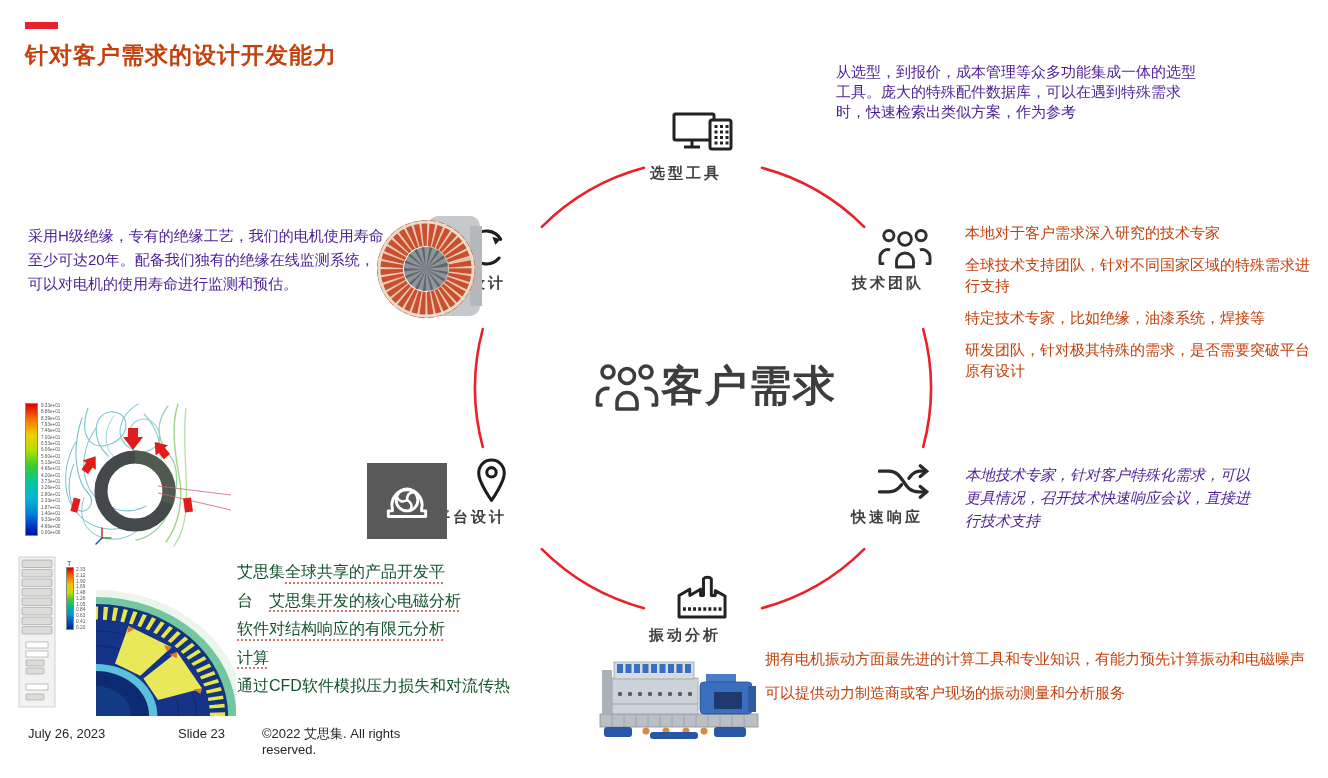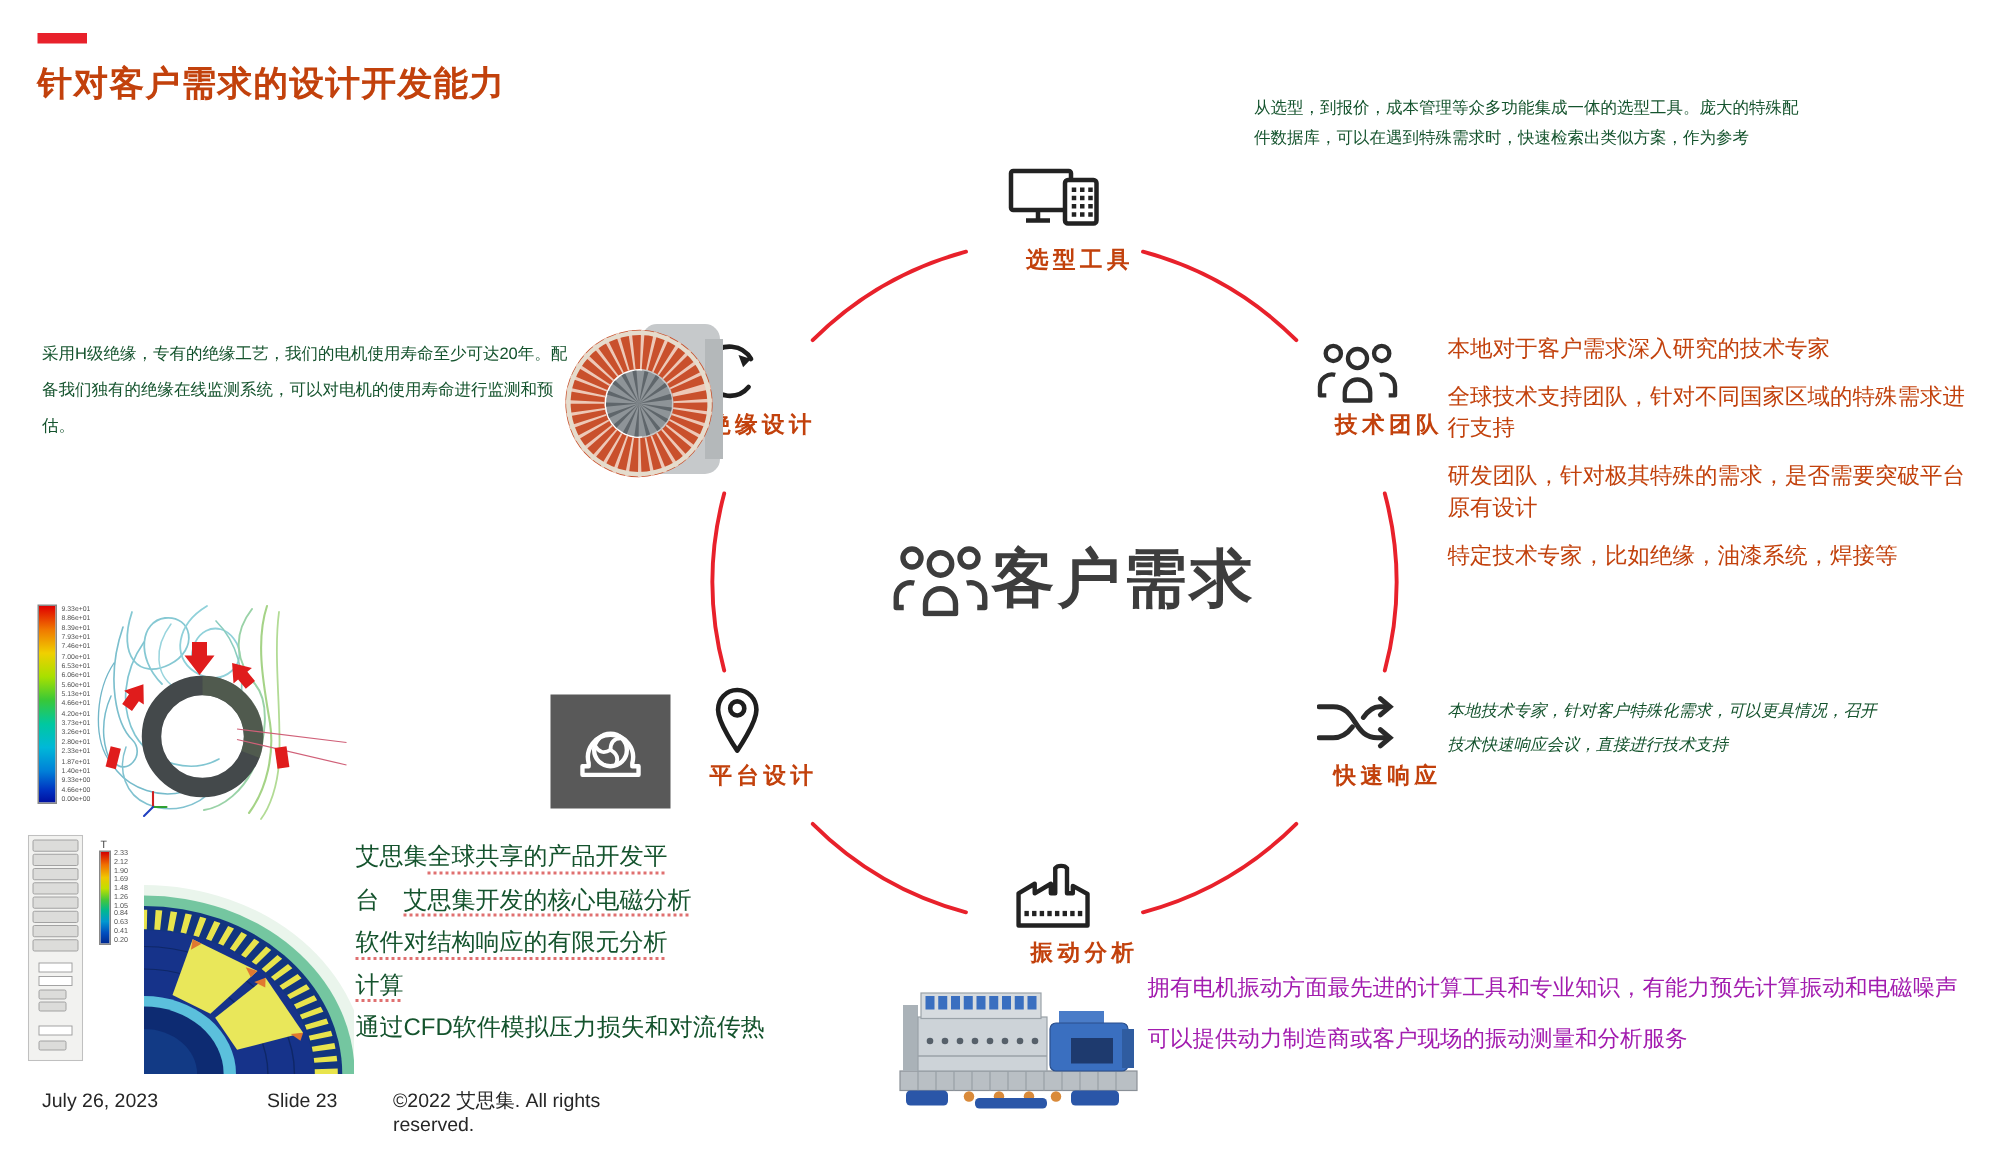--- a/index.html
+++ b/index.html
@@ -9,40 +9,40 @@
     position:relative; width:1328px; height:778px; background:#ffffff;
     overflow:hidden; margin:0 auto;
   }
   .abs { position:absolute; }
 
   
   #title-dash { left:25px; top:22px; width:33px; height:7px; background:#e8212b; }
   #page-title { left:25px; top:40px; font-size:23px; font-weight:900; color:#c2410c; letter-spacing:1px; white-space:nowrap; }
 
   
-  .body-text { color:#14532d; font-size:11px; line-height:20px; }
-  .node-label { color:#c2410c; font-size:15px; font-weight:700; letter-spacing:3px; text-align:right; }
+  .body-text { color:#4c1d95; font-size:15px; line-height:20px; }
+  .node-label { color:#404040; font-size:15px; font-weight:700; letter-spacing:3px; text-align:left; }
 
   
   #note-topright { left:836px; top:62px; width:372px; }
 
   
   #ins-heading { left:28px; top:168px; width:360px; }
   #ins-body { left:28px; top:224px; width:356px; line-height:24px; }
 
   
   #tech-points { left:965px; top:222px; width:350px; }
   #tech-points p { margin-bottom:11px; line-height:21px; color:#c2410c; font-size:15px;}
 
   
   #qr-body { left:965px; top:463px; width:292px; line-height:23px;font-style:italic; }
 
   
   #vib-points { left:765px; top:648px; width:545px; }
-  #vib-points p { margin-bottom:13px; line-height:21px; color:#a21caf; font-size:15px;}
+  #vib-points p { margin-bottom:13px; line-height:21px; color:#c2410c; font-size:15px;}
 
   
   #platform-text { left:237px; top:558px; width:305px; color:#14532d; font-size:16px; }
   #platform-text .ln { line-height:28.5px; }
   .rwavy { text-decoration:underline dotted 1.5px #e07070; text-underline-offset:5px; }
 
   
   #center-group { left:594px; top:358px; display:flex; align-items:center; gap:1px; }
   #center-label { font-size:42px; font-weight:800; color:#3d3d3d; letter-spacing:2px; white-space:nowrap; }
 
@@ -126,22 +126,22 @@
       <circle cx="52" cy="11" r="6"></circle>
       <path d="M57.5 44 h5 V37 a9.5 9.5 0 0 0 -12 -9.2"></path>
       <circle cx="33" cy="15" r="7.5" fill="#fff"></circle>
       <path d="M23 48 v-6.5 a10 10 0 0 1 20 0 V48 Z" fill="#fff"></path>
     </g>
   </svg>
   <div class="abs node-label" style="left:852px;top:274px;width:110px">技术团队</div>
   <div class="abs" id="tech-points">
       <p>本地对于客户需求深入研究的技术专家</p>
       <p>全球技术支持团队，针对不同国家区域的特殊需求进行支持</p>
+      <p>特定技术专家，比如绝缘，油漆系统，焊接等</p>
       <p>研发团队，针对极其特殊的需求，是否需要突破平台原有设计</p>
-      <p>特定技术专家，比如绝缘，油漆系统，焊接等</p>
     </div>
 
   <svg class="abs" style="left:878px;top:462px" width="57" height="40" viewBox="0 0 58 40">
     <g fill="none" stroke="#2a2a2a" stroke-width="3.4" stroke-linecap="round">
       <path d="M1.5 9 h9.5 c8 0 11.5 5.2 15 10.7 c3.5 5.5 7 10.3 15 10.3 h6.5"></path>
       <path d="M1.5 30 h9.5 c6.5 0 10 -3.3 13 -7.3"></path>
       <path d="M31.5 16.2 c3 -4.2 6.8 -7.2 10.8 -7.2 h5.2"></path>
       <path d="M43 3.5 L49.5 9 L43 14.5"></path>
       <path d="M43 24.5 L49.5 30 L43 35.5"></path>
     </g>

